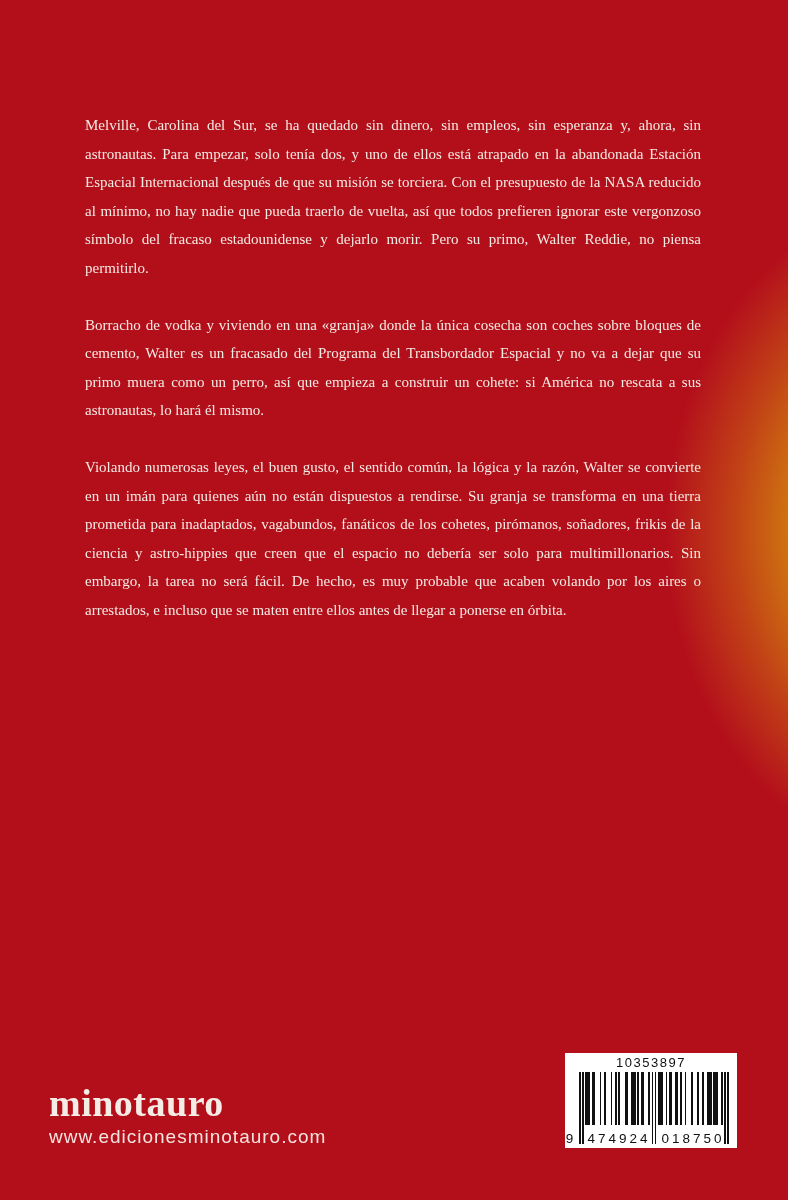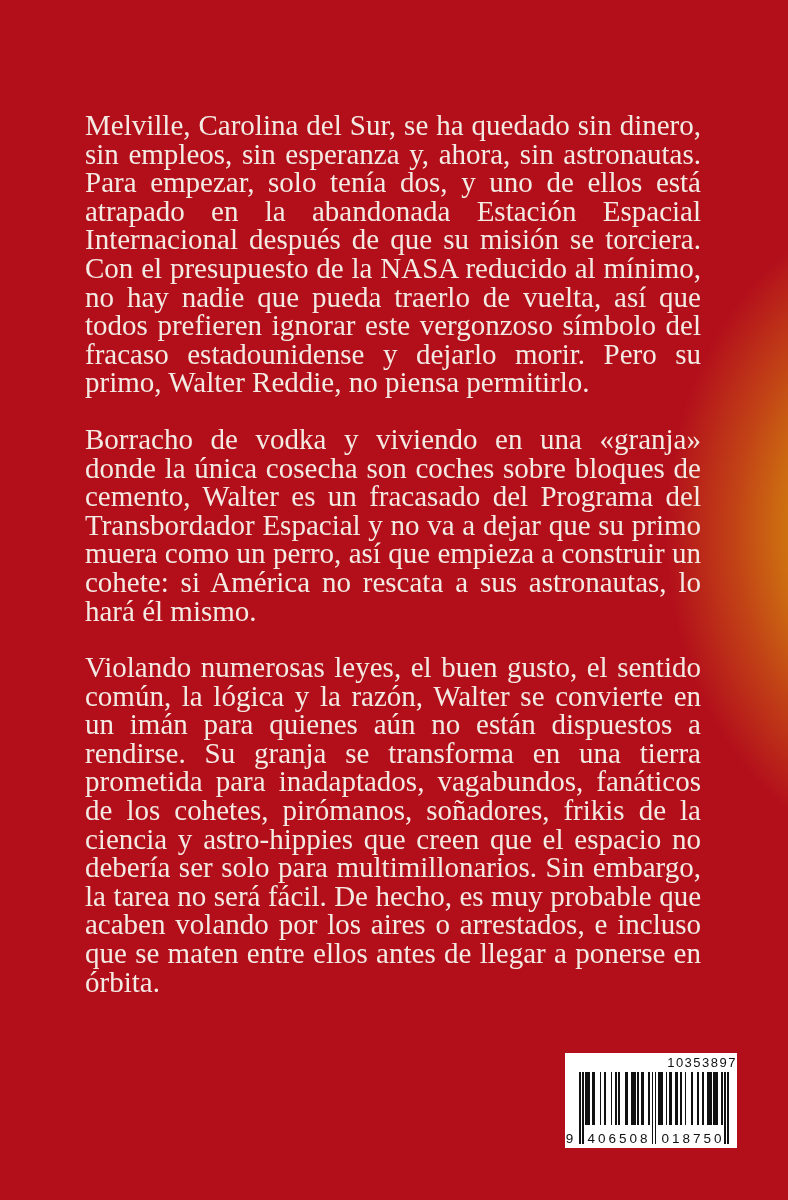--- a/index.html
+++ b/index.html
@@ -27,21 +27,21 @@
         rgba(206, 110, 18, 0.55) 58%,
         rgba(190, 70, 22, 0.0) 78%);
     pointer-events: none;
   }
   .synopsis {
     position: absolute;
     left: 85px;
     top: 111px;
     width: 616px;
     color: #f3eae3;
-    font-size: 29px;
+    font-size: 15px;
     line-height: 28.6px;
     text-align: justify;
     text-justify: inter-word;
   }
   .synopsis p {
     margin: 0 0 28px 0;
   }
   .publisher {
     position: absolute;
     left: 49px;
@@ -71,21 +71,21 @@
     height: 95px;
     background: #ffffff;
     font-family: "Liberation Sans", "DejaVu Sans", sans-serif;
     color: #111;
   }
   .barcode-top-number {
     position: absolute;
     top: 2px;
     left: 0;
     width: 100%;
-    text-align: right;
+    text-align: center;
     font-size: 13px;
     letter-spacing: 1.5px;
   }
   .barcode-bars {
     position: absolute;
     left: 14px;
     top: 19px;
     width: 150px;
     height: 72px;
   }
@@ -107,20 +107,24 @@
 <div class="cover">
 
   <div class="glow"></div>
 
   <section class="synopsis">
     <p>Melville, Carolina del Sur, se ha quedado sin dinero, sin empleos, sin esperanza y, ahora, sin astronautas. Para empezar, solo tenía dos, y uno de ellos está atrapado en la abandonada Estación Espacial Internacional después de que su misión se torciera. Con el presupuesto de la NASA reducido al mínimo, no hay nadie que pueda traerlo de vuelta, así que todos prefieren ignorar este vergonzoso símbolo del fracaso estadounidense y dejarlo morir. Pero su primo, Walter Reddie, no piensa permitirlo.</p>
     <p>Borracho de vodka y viviendo en una «granja» donde la única cosecha son coches sobre bloques de cemento, Walter es un fracasado del Programa del Transbordador Espacial y no va a dejar que su primo muera como un perro, así que empieza a construir un cohete: si América no rescata a sus astronautas, lo hará él mismo.</p>
     <p>Violando numerosas leyes, el buen gusto, el sentido común, la lógica y la razón, Walter se convierte en un imán para quienes aún no están dispuestos a rendirse. Su granja se transforma en una tierra prometida para inadaptados, vagabundos, fanáticos de los cohetes, pirómanos, soñadores, frikis de la ciencia y astro-hippies que creen que el espacio no debería ser solo para multimillonarios. Sin embargo, la tarea no será fácil. De hecho, es muy probable que acaben volando por los aires o arrestados, e incluso que se maten entre ellos antes de llegar a ponerse en órbita.</p>
   </section>
 
+  <div class="publisher">
+    <div class="logo">minotauro</div>
+    <div class="website">www.edicionesminotauro.com</div>
+  </div>
 
   <div class="barcode-box">
     <div class="barcode-top-number">10353897</div>
     <svg class="barcode-bars" id="barcode-svg" viewBox="0 0 95 62" preserveAspectRatio="none" shape-rendering="crispEdges" aria-hidden="true">
         <rect x="0" y="0" width="1" height="62" fill="#111"></rect>
         <rect x="2" y="0" width="1" height="62" fill="#111"></rect>
         <rect x="4" y="0" width="3" height="46" fill="#111"></rect>
         <rect x="8" y="0" width="2" height="46" fill="#111"></rect>
         <rect x="13" y="0" width="1" height="46" fill="#111"></rect>
         <rect x="16" y="0" width="1" height="46" fill="#111"></rect>
@@ -144,18 +148,18 @@
         <rect x="75" y="0" width="1" height="46" fill="#111"></rect>
         <rect x="78" y="0" width="1" height="46" fill="#111"></rect>
         <rect x="81" y="0" width="3" height="46" fill="#111"></rect>
         <rect x="85" y="0" width="3" height="46" fill="#111"></rect>
         <rect x="90" y="0" width="1" height="46" fill="#111"></rect>
         <rect x="92" y="0" width="1" height="62" fill="#111"></rect>
         <rect x="94" y="0" width="1" height="62" fill="#111"></rect>
       </svg>
     <div class="barcode-digits">
       <span class="digit-9">9</span>
-      <span class="digit-left">406508</span>
+      <span class="digit-left">474924</span>
       <span class="digit-right">018750</span>
     </div>
   </div>
 
 </div>
 
 </body></html>

